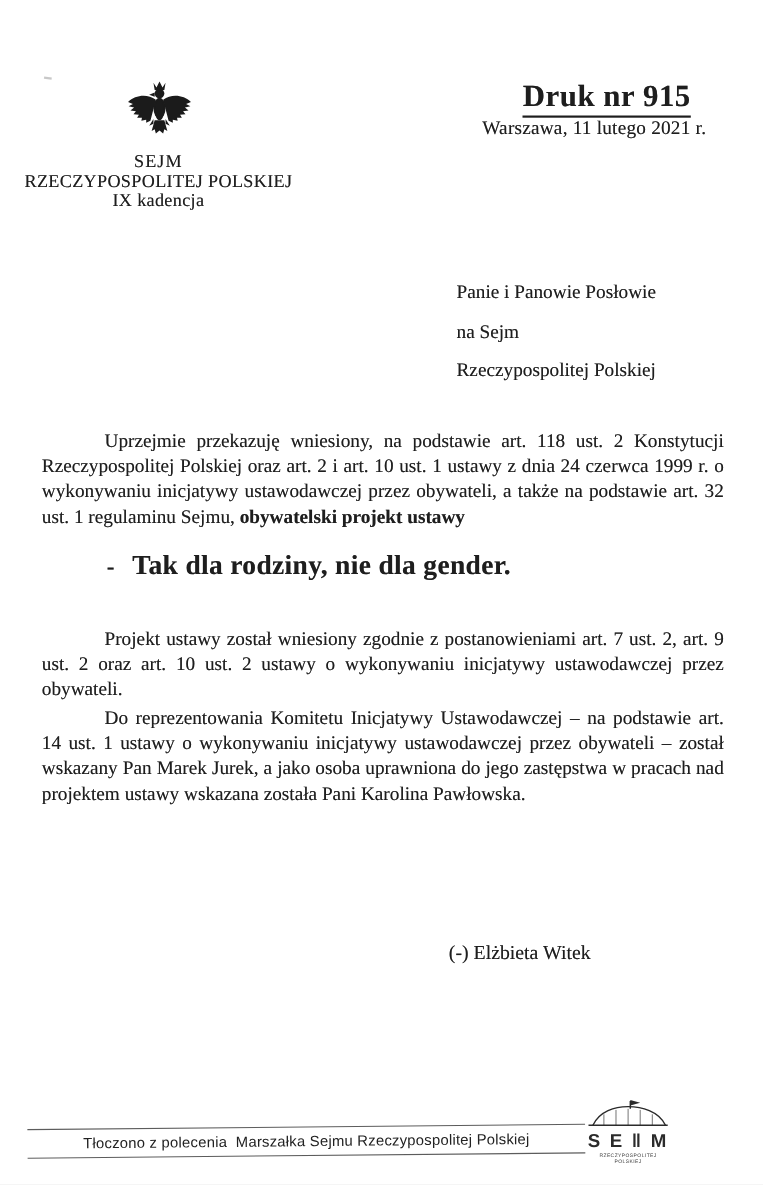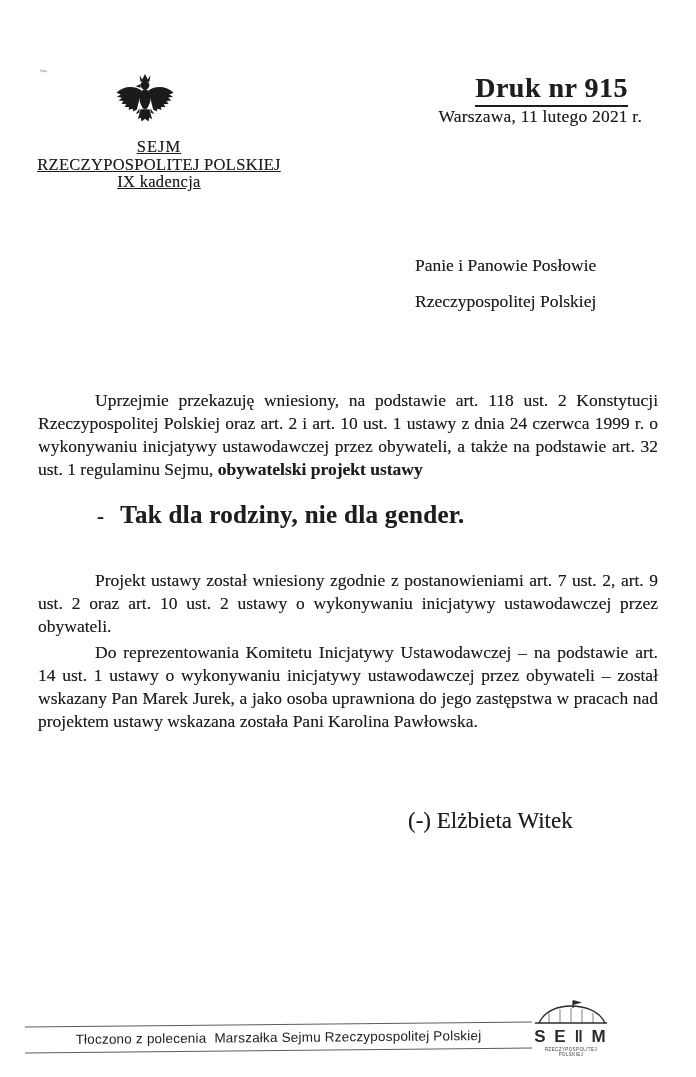--- a/index.html
+++ b/index.html
@@ -12,21 +12,21 @@
     color:#1e1e1e;
     overflow:hidden;
   }
   .txt{ text-shadow:0 0 .45px rgba(30,30,30,.55); }
 
   
   .artifact{position:absolute;left:40px;top:70px;width:7px;height:2px;background:#9a9a9a;opacity:.55;transform:rotate(8deg);}
 
   
   .emblem{position:absolute;left:112px;top:72px;width:66px;height:68px;}
-  .org-block{position:absolute;left:18px;top:138px;width:282px;text-align:center;font-size:16.5px;line-height:17.5px;letter-spacing:.3px;text-decoration:underline;}
+  .org-block{position:absolute;left:3px;top:138px;width:282px;text-align:center;font-size:16.5px;line-height:17.5px;letter-spacing:.3px;}
   .org-block .l1{letter-spacing:1px;}
 
   
   .doc-number{position:absolute;right:68px;top:72px;font-size:28px;font-weight:bold;letter-spacing:.5px;
     border-bottom:2.2px solid #1e1e1e;padding-bottom:1px;}
   .place-date{position:absolute;right:54px;top:106px;font-size:17.5px;letter-spacing:.2px;margin-left:24px;}
 
   
   .addressee{position:absolute;left:415px;top:248px;font-size:17.5px;line-height:35.5px;}
 
@@ -36,21 +36,21 @@
   .p1{top:389px;}
   .p2{top:569px;}
   .p3{top:641px;}
   .bold{font-weight:bold;}
 
   .doc-title{position:absolute;left:97px;top:501px;display:flex;align-items:baseline;font-weight:bold;font-size:25px;letter-spacing:.3px;}
   .doc-title .dash{font-size:21px;margin-right:16px;}
 
   
   .sig-role{position:absolute;left:389px;top:803px;font-size:17px;letter-spacing:.8px;}
-  .sig-name{position:absolute;left:408px;top:808px;font-size:23px;}
+  .sig-name{position:absolute;left:408px;top:856px;font-size:18px;}
 
   
   .footer-bar{
     position:absolute;left:25px;top:1024px;width:507px;height:25px;
     border-top:1.5px solid #5c5c5c;border-bottom:1.5px solid #5c5c5c;
     transform:rotate(-0.55deg);
     display:flex;align-items:center;justify-content:center;
     font-family:"Liberation Sans", sans-serif;font-size:13.5px;color:#222;
     letter-spacing:.2px;white-space:pre;
   }
@@ -86,20 +86,21 @@
     <div class="l1">SEJM</div>
     <div>RZECZYPOSPOLITEJ POLSKIEJ</div>
     <div>IX kadencja</div>
   </div>
 
   <div class="doc-number txt">Druk nr 915</div>
   <div class="place-date txt">Warszawa, 11 lutego 2021 r.</div>
 
   <div class="addressee txt">
     <div>Panie i Panowie Posłowie</div>
+    <div>na Sejm</div>
     <div>Rzeczypospolitej Polskiej</div>
   </div>
 
   <div class="para indent p1 txt"><span>Uprzejmie przekazuję wniesiony, na podstawie art. 118 ust. 2 Konstytucji Rzeczypospolitej Polskiej oraz art. 2 i art. 10 ust. 1 ustawy z dnia 24 czerwca 1999 r. o wykonywaniu inicjatywy ustawodawczej przez obywateli, a także na podstawie art. 32 ust. 1 regulaminu Sejmu, </span><span class="bold">obywatelski projekt ustawy</span></div>
 
   <div class="doc-title txt">
     <span class="dash">-</span>
     <span>Tak dla rodziny, nie dla gender.</span>
   </div>
 

